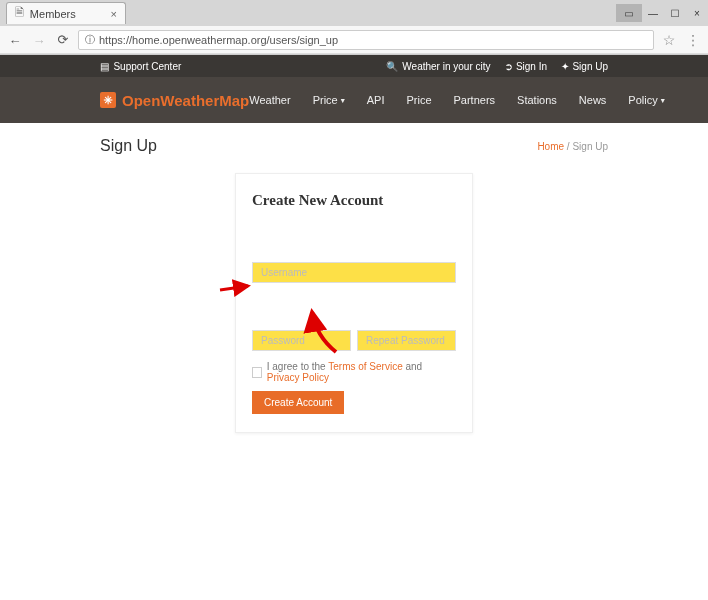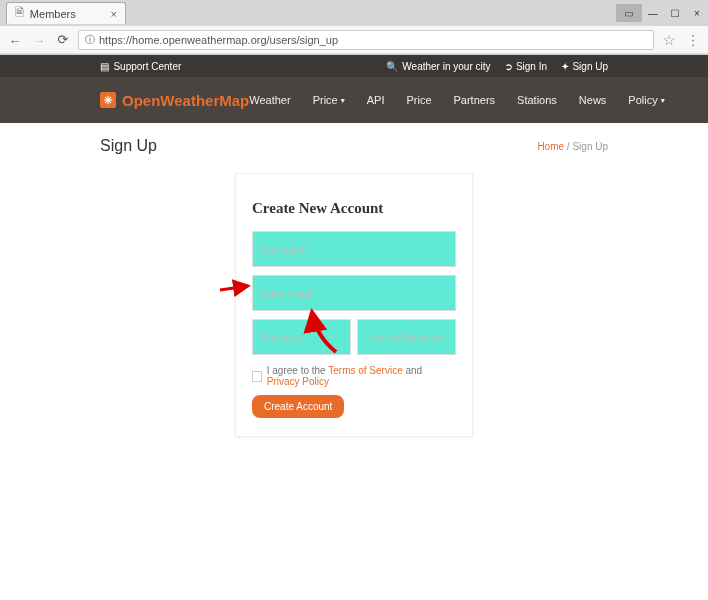--- a/index.html
+++ b/index.html
@@ -35,29 +35,29 @@
 .nav-links span { cursor: pointer; color: #eee; display: flex; align-items: center; gap: 3px; }
 .caret { font-size: 8px; }
 
 .content { padding: 14px 100px; }
 .page-header { display: flex; align-items: center; margin-bottom: 18px; }
 .page-title { font-size: 16px; font-weight: normal; color: #333; }
 .breadcrumb { margin-left: auto; font-size: 10px; color: #999; }
 .breadcrumb .home-link { color: #e96e2c; }
 
 .form-card { background: #fff; border: 1px solid #eee; box-shadow: 0 1px 3px rgba(0,0,0,0.06); width: 238px; margin: 0 auto; padding: 18px 16px; }
-.form-title { font-family: Georgia, serif; font-size: 15px; font-weight: bold; color: #333; margin-bottom: 14px; margin-top: 8px; }
+.form-title { font-family: Georgia, serif; font-size: 15px; font-weight: bold; color: #333; margin-bottom: 14px; }
 .form-row { margin-bottom: 8px; display: flex; gap: 6px; }
-.form-input { flex: 1; border: 1px solid #ddd; height: 36px; padding: 0 8px; font-size: 10px; color: #333; background: #5eead4; }
+.form-input { flex: 1; border: 1px solid #ddd; height: 21px; padding: 0 8px; font-size: 10px; color: #333; background: #fde047; margin-top: 39px; }
 .form-input::placeholder { color: #bbb; }
 .form-input.half { width: calc(50% - 3px); }
 .agree-row { display: flex; align-items: center; gap: 5px; font-size: 10px; color: #777; margin: 10px 0 8px; }
 .agree-row a { color: #e96e2c; text-decoration: none; }
 .checkbox { width: 11px; height: 11px; border: 1px solid #ccc; cursor: pointer; }
-.submit-btn { background: #e86c28; color: #fff; border: none; padding: 6px 12px; font-size: 10px; cursor: pointer; border-radius: 8px; }
+.submit-btn { background: #e86c28; color: #fff; border: none; padding: 6px 12px; font-size: 10px; cursor: pointer; border-radius: 0; }
 
 
 .arrow { position: absolute; pointer-events: none; }
 .arrow svg { overflow: visible; }
 </style>
 </head>
 <body>
 
 <div class="browser-chrome">
   <div class="tab-bar">
@@ -140,23 +140,20 @@
         <span>Sign Up</span>
       </div>
     </div>
 
     <div class="form-card">
       <div class="form-title">Create New Account</div>
       <div class="form-row">
         <input class="form-input" placeholder="Username" style="">
       </div>
       <div class="form-row">
-        <input class="form-input" placeholder="Enter email" style="">
-      </div>
-      <div class="form-row">
         <input class="form-input half" type="password" placeholder="Password" style="">
         <input class="form-input half" type="password" placeholder="Repeat Password" style="">
       </div>
       <div class="agree-row">
         <div class="checkbox"></div>
         <div>
           <span>I agree to the </span><a>Terms of Service</a><span> and </span><a>Privacy Policy</a>
         </div>
       </div>
       <button class="submit-btn">Create Account</button>

